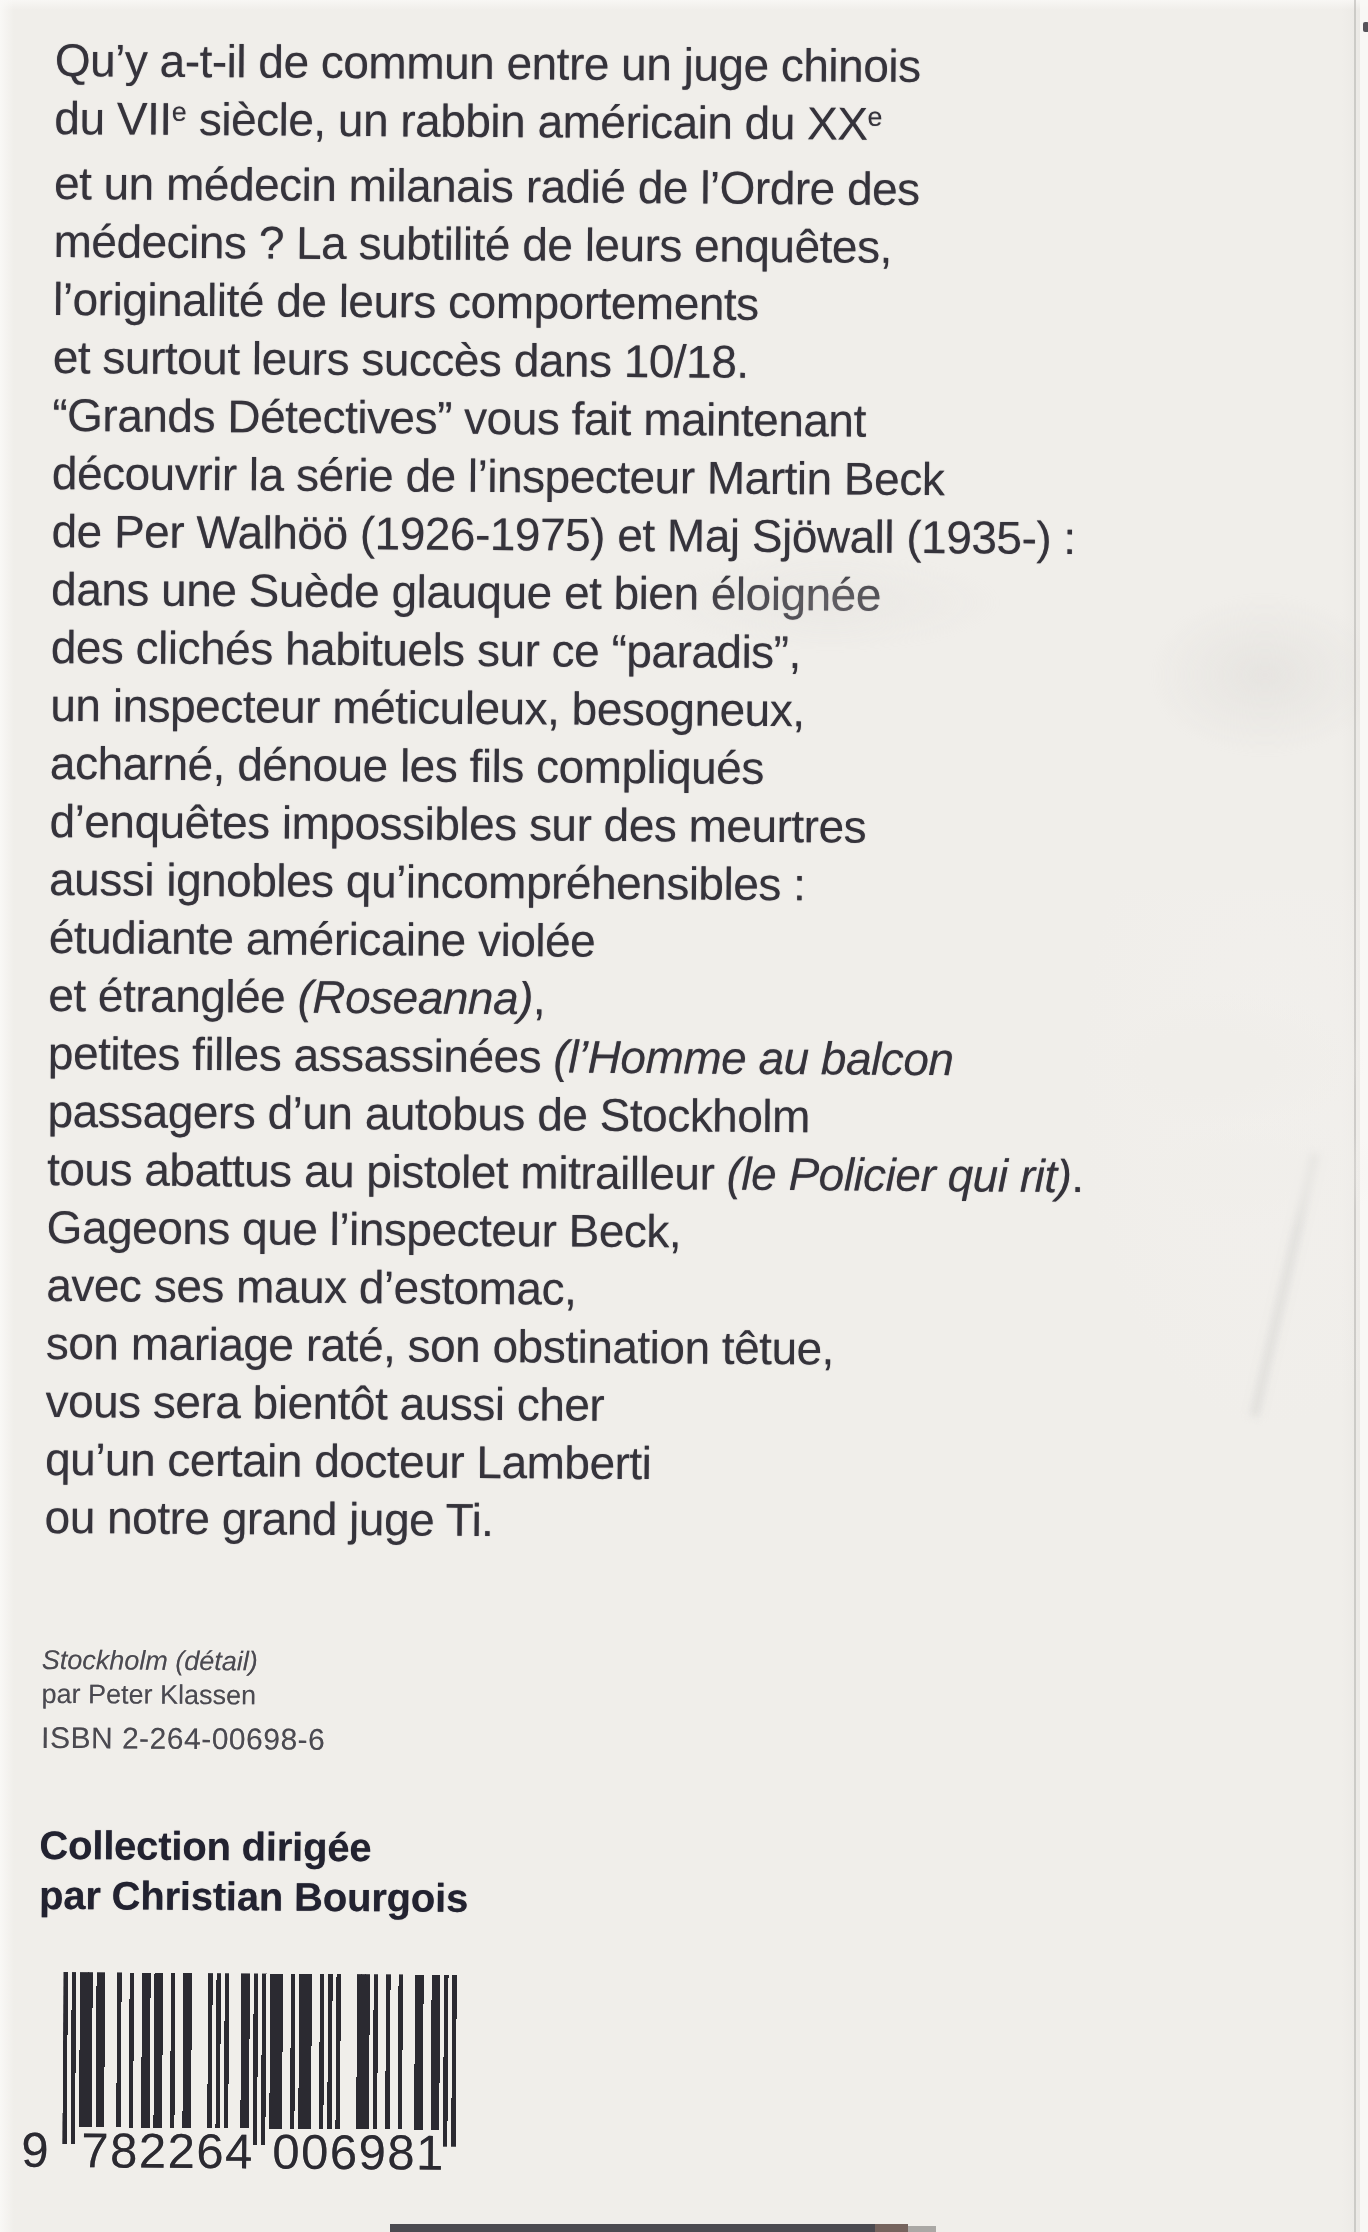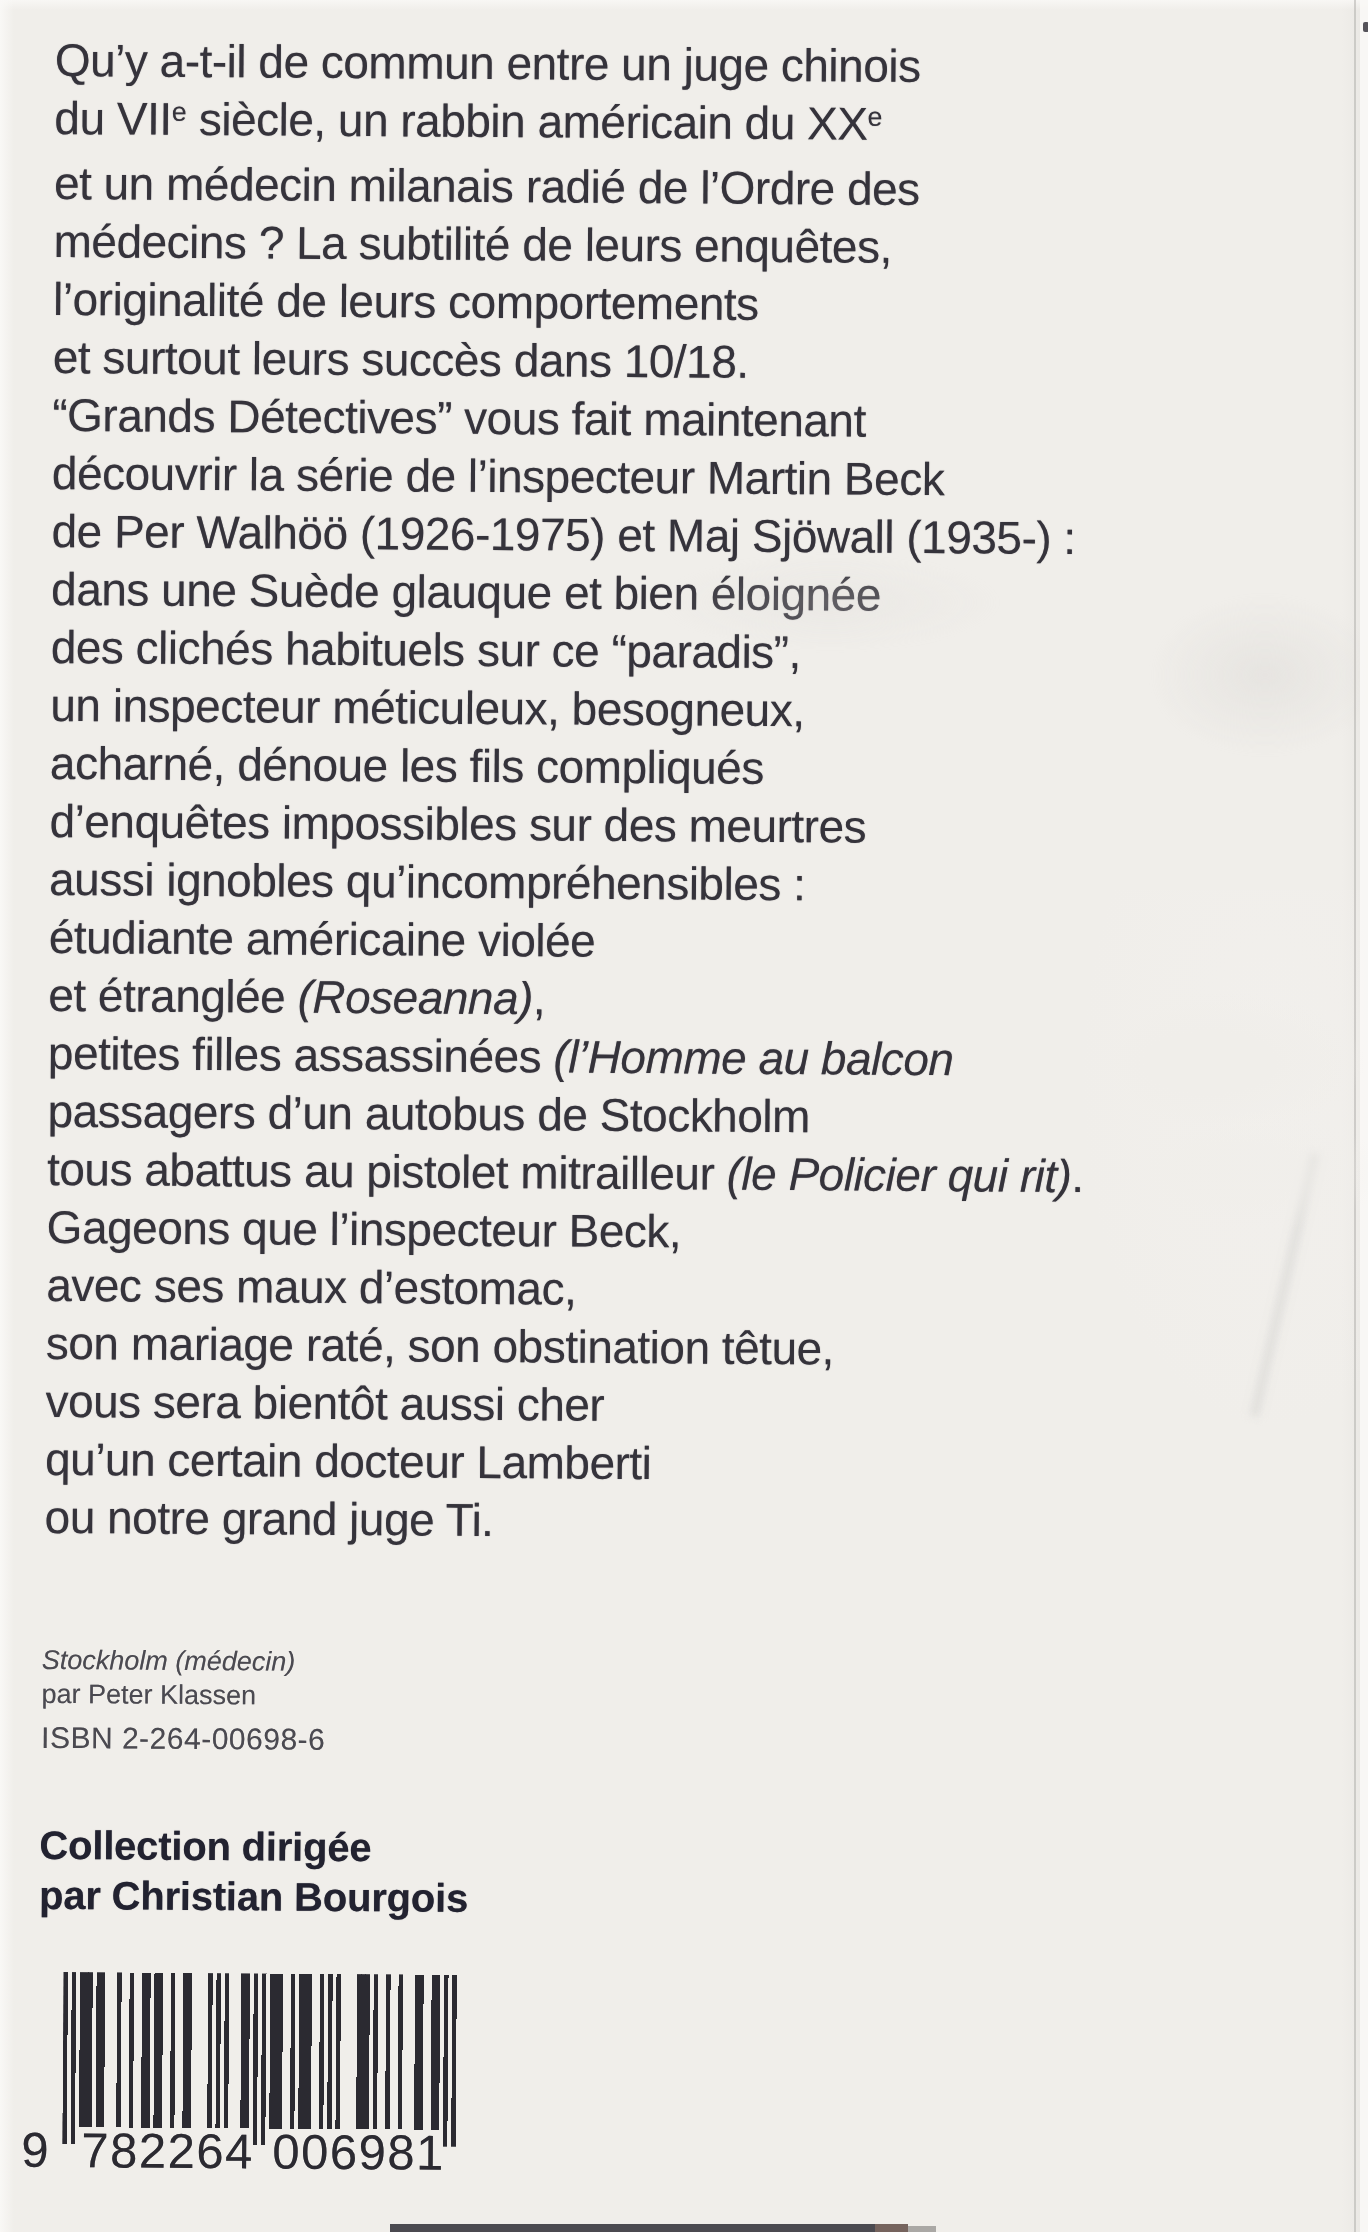--- a/index.html
+++ b/index.html
@@ -135,21 +135,21 @@
         <div class="line"><span>tous abattus au pistolet mitrailleur </span><span class="it">(le Policier qui rit)</span><span>.</span></div>
         <div class="line"><span>Gageons que l’inspecteur Beck,</span></div>
         <div class="line"><span>avec ses maux d’estomac,</span></div>
         <div class="line"><span>son mariage raté, son obstination têtue,</span></div>
         <div class="line"><span>vous sera bientôt aussi cher</span></div>
         <div class="line"><span>qu’un certain docteur Lamberti</span></div>
         <div class="line"><span>ou notre grand juge Ti.</span></div>
       </div>
 
     <div class="credits">
-      <div class="credit-line"><span class="it">Stockholm</span><span class="it"> (médecin)</span></div>
+      <div class="credit-line"><span class="it">Stockholm</span><span class="it"> (détail)</span></div>
       <div class="credit-line">par Peter Klassen</div>
       <div class="isbn">ISBN 2-264-00698-6</div>
     </div>
 
     <div class="collection">
       <div>Collection dirigée</div>
       <div>par Christian Bourgois</div>
     </div>
 
     <svg class="barcode" id="barcode-svg" width="394" height="172" shape-rendering="crispEdges">

